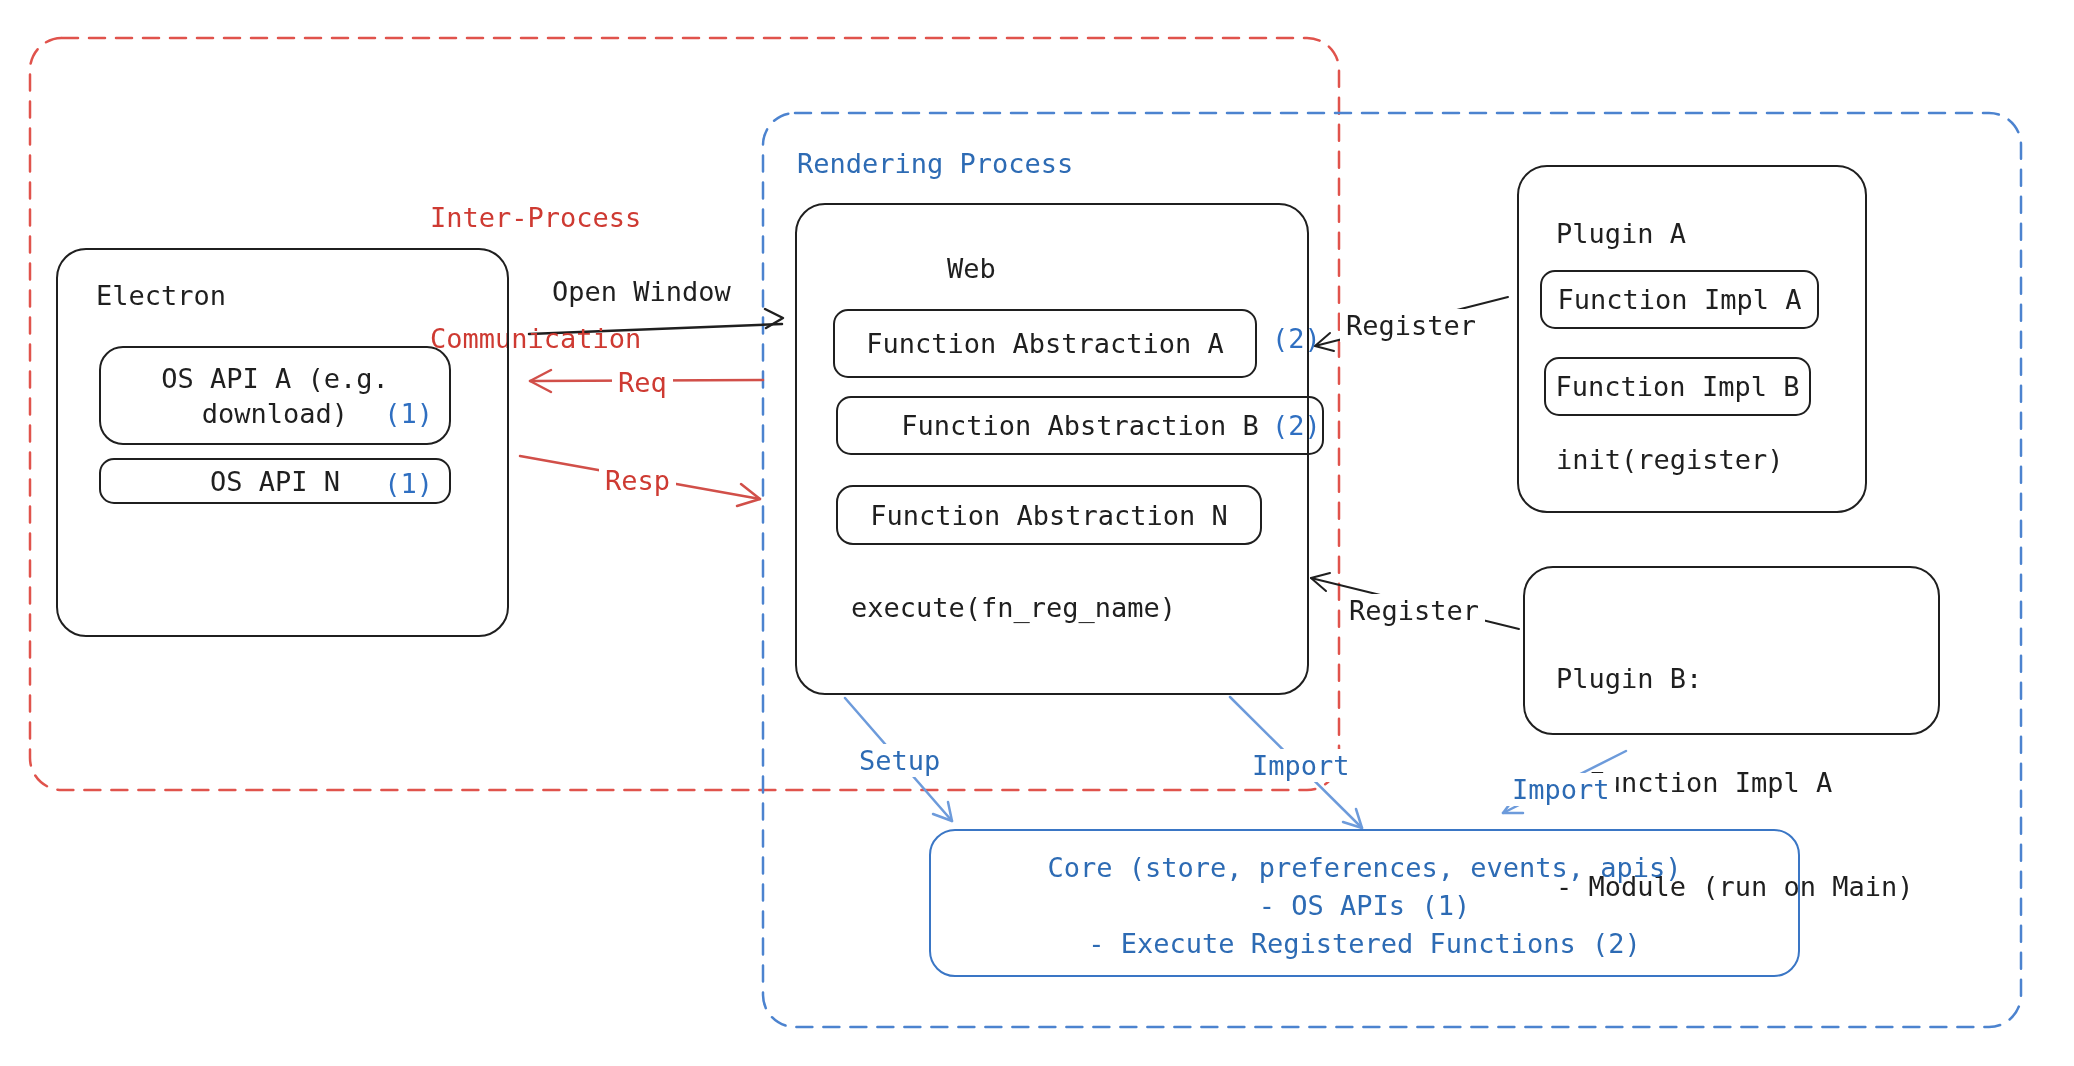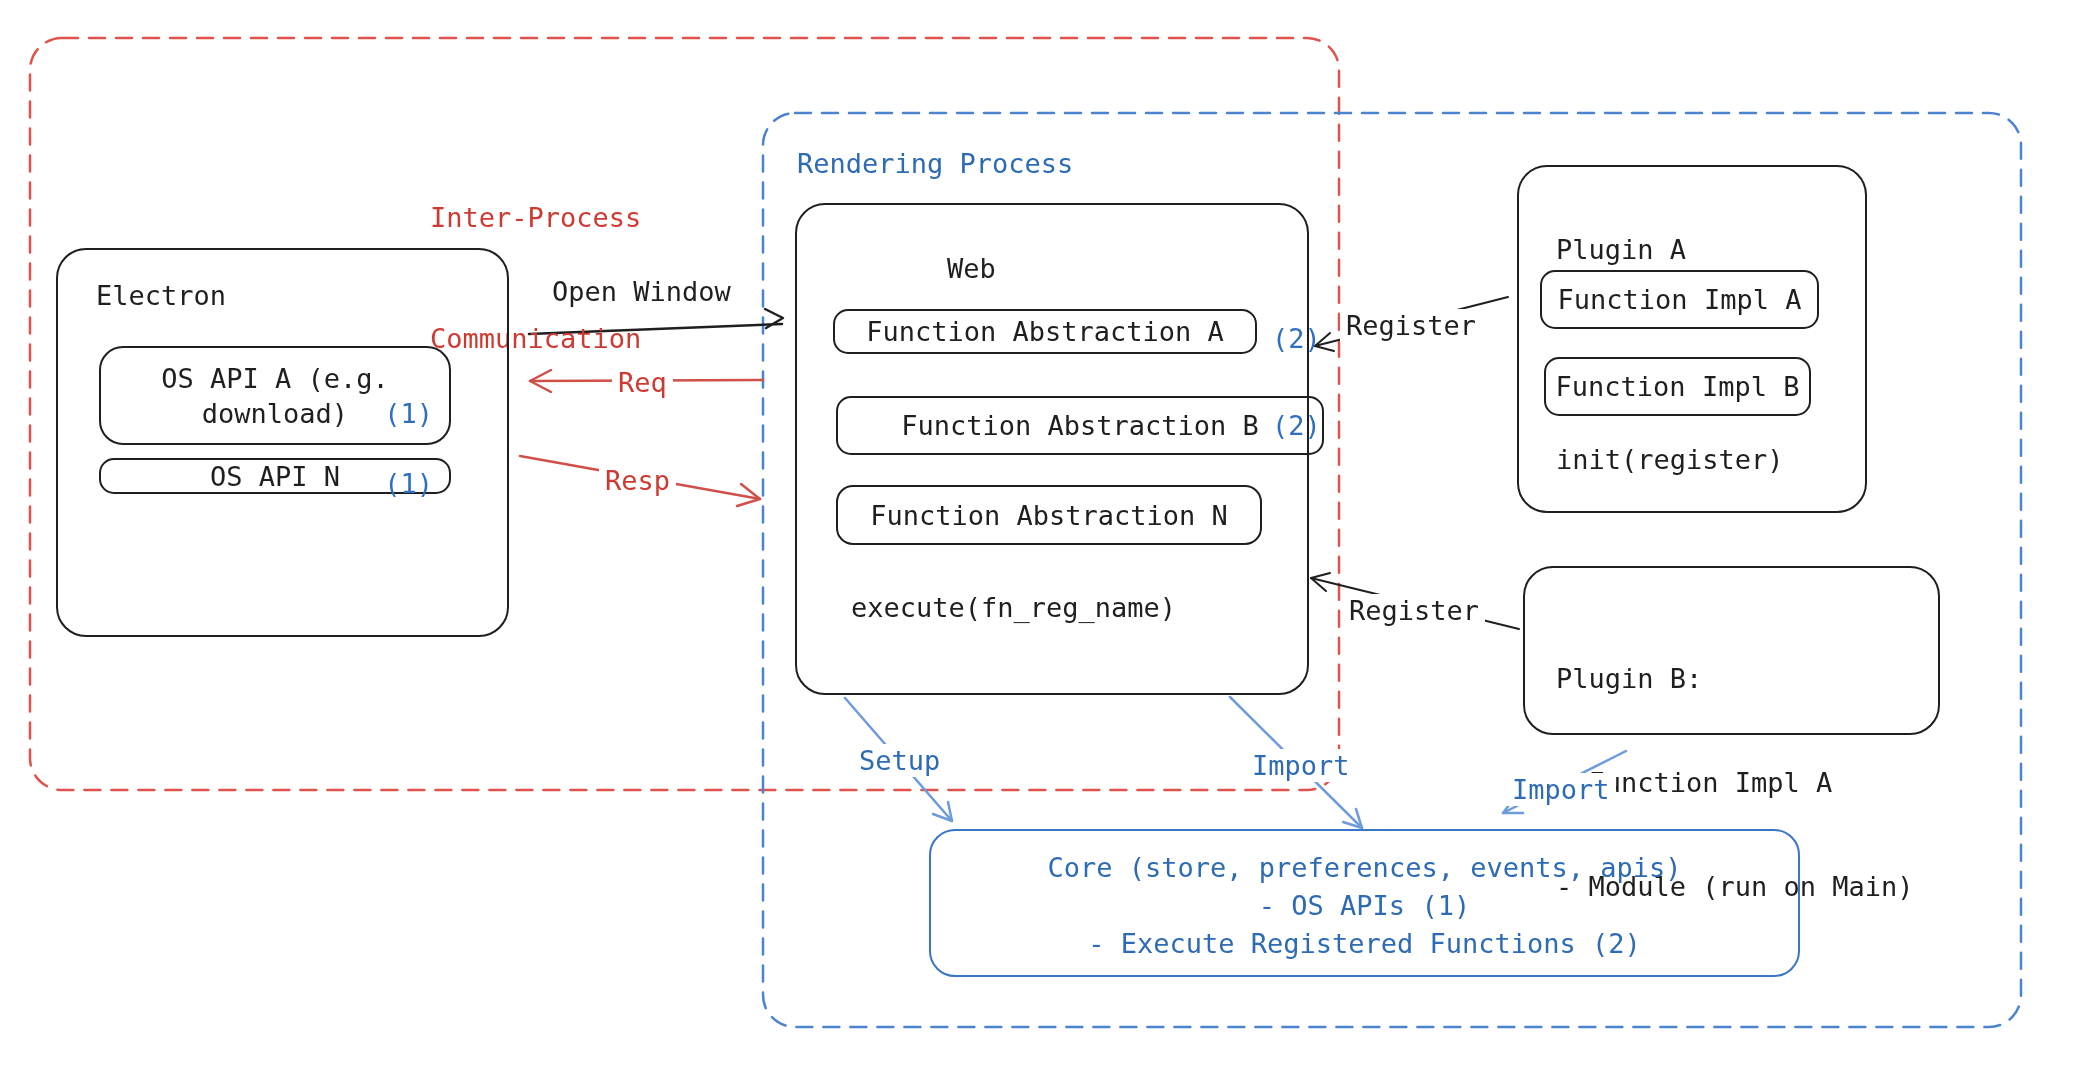--- a/index.html
+++ b/index.html
@@ -88,44 +88,44 @@
 
   <div class="box" style="left:56px;top:248px;width:453px;height:389px;">
     <div class="t" style="left:38px;top:30px;">Electron</div>
     <div class="ibox" style="left:41px;top:96px;width:352px;height:99px;border-radius:24px;">
       <div style="text-align:center;line-height:35px;">
         <div>OS API A (e.g.</div>
         <div>download)</div>
       </div>
       <span class="badge" style="right:16px;bottom:14px;">(1)</span>
     </div>
-    <div class="ibox" style="left:41px;top:208px;width:352px;height:36px;">
+    <div class="ibox" style="left:41px;top:208px;width:352px;height:46px;">
       <span>OS API N</span>
       <span class="badge" style="right:16px;top:8px;">(1)</span>
     </div>
   </div>
 
   <div class="box" style="left:795px;top:203px;width:514px;height:492px;">
     <div class="t" style="left:150px;top:48px;">Web</div>
-    <div class="ibox" style="left:36px;top:104px;width:424px;height:45px;">
+    <div class="ibox" style="left:36px;top:104px;width:424px;height:69px;">
       <span>Function Abstraction A</span>
     </div>
     <div class="ibox" style="left:39px;top:191px;width:488px;height:59px;">
       <span>Function Abstraction B</span>
     </div>
     <div class="ibox" style="left:39px;top:280px;width:426px;height:60px;border-radius:17px;">
       <span>Function Abstraction N</span>
     </div>
     <span class="badge" style="left:475px;top:118px;">(2)</span>
     <span class="badge" style="left:475px;top:205px;">(2)</span>
     <div class="t" style="left:54px;top:387px;">execute(fn_reg_name)</div>
   </div>
 
   <div class="box" style="left:1517px;top:165px;width:350px;height:348px;">
-    <div class="t" style="left:37px;top:51px;margin-top:16px;">Plugin A</div>
+    <div class="t" style="left:37px;top:51px;">Plugin A</div>
     <div class="ibox" style="left:21px;top:103px;width:279px;height:59px;">
       <span>Function Impl A</span>
     </div>
     <div class="ibox" style="left:25px;top:190px;width:267px;height:59px;">
       <span>Function Impl B</span>
     </div>
     <div class="t" style="left:37px;top:277px;">init(register)</div>
   </div>
 
   <div class="box" style="left:1523px;top:566px;width:417px;height:169px;">

